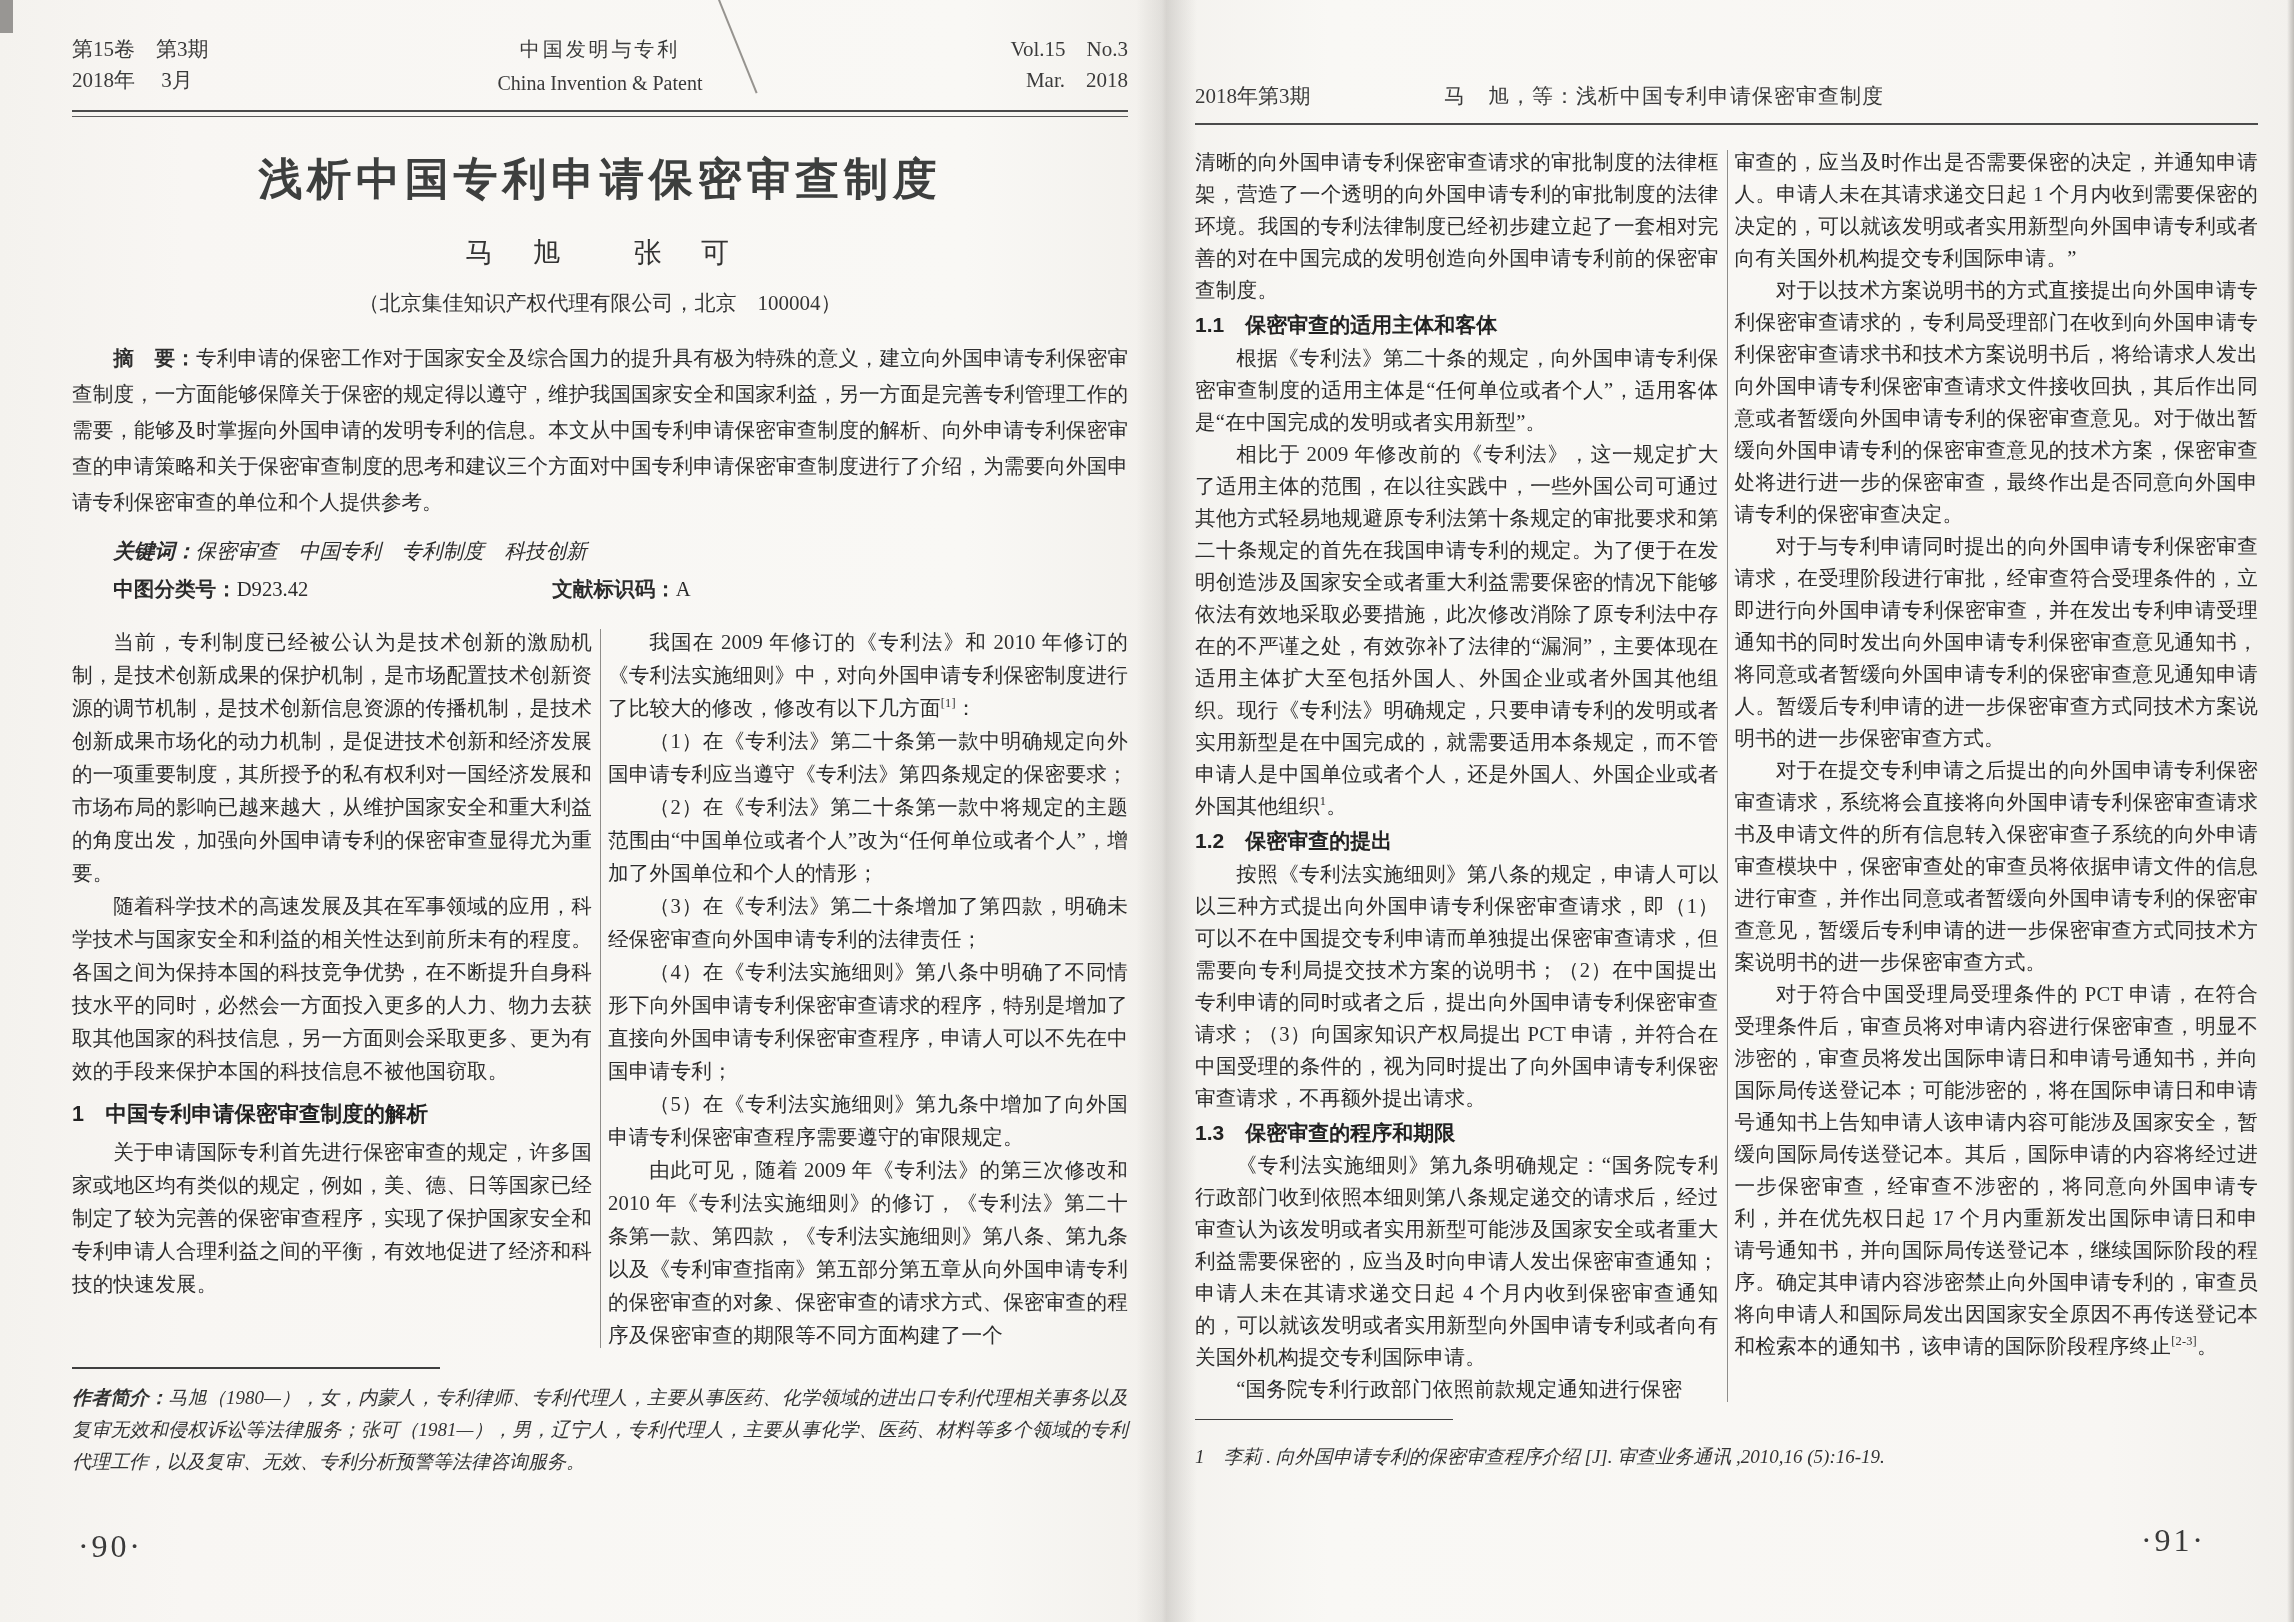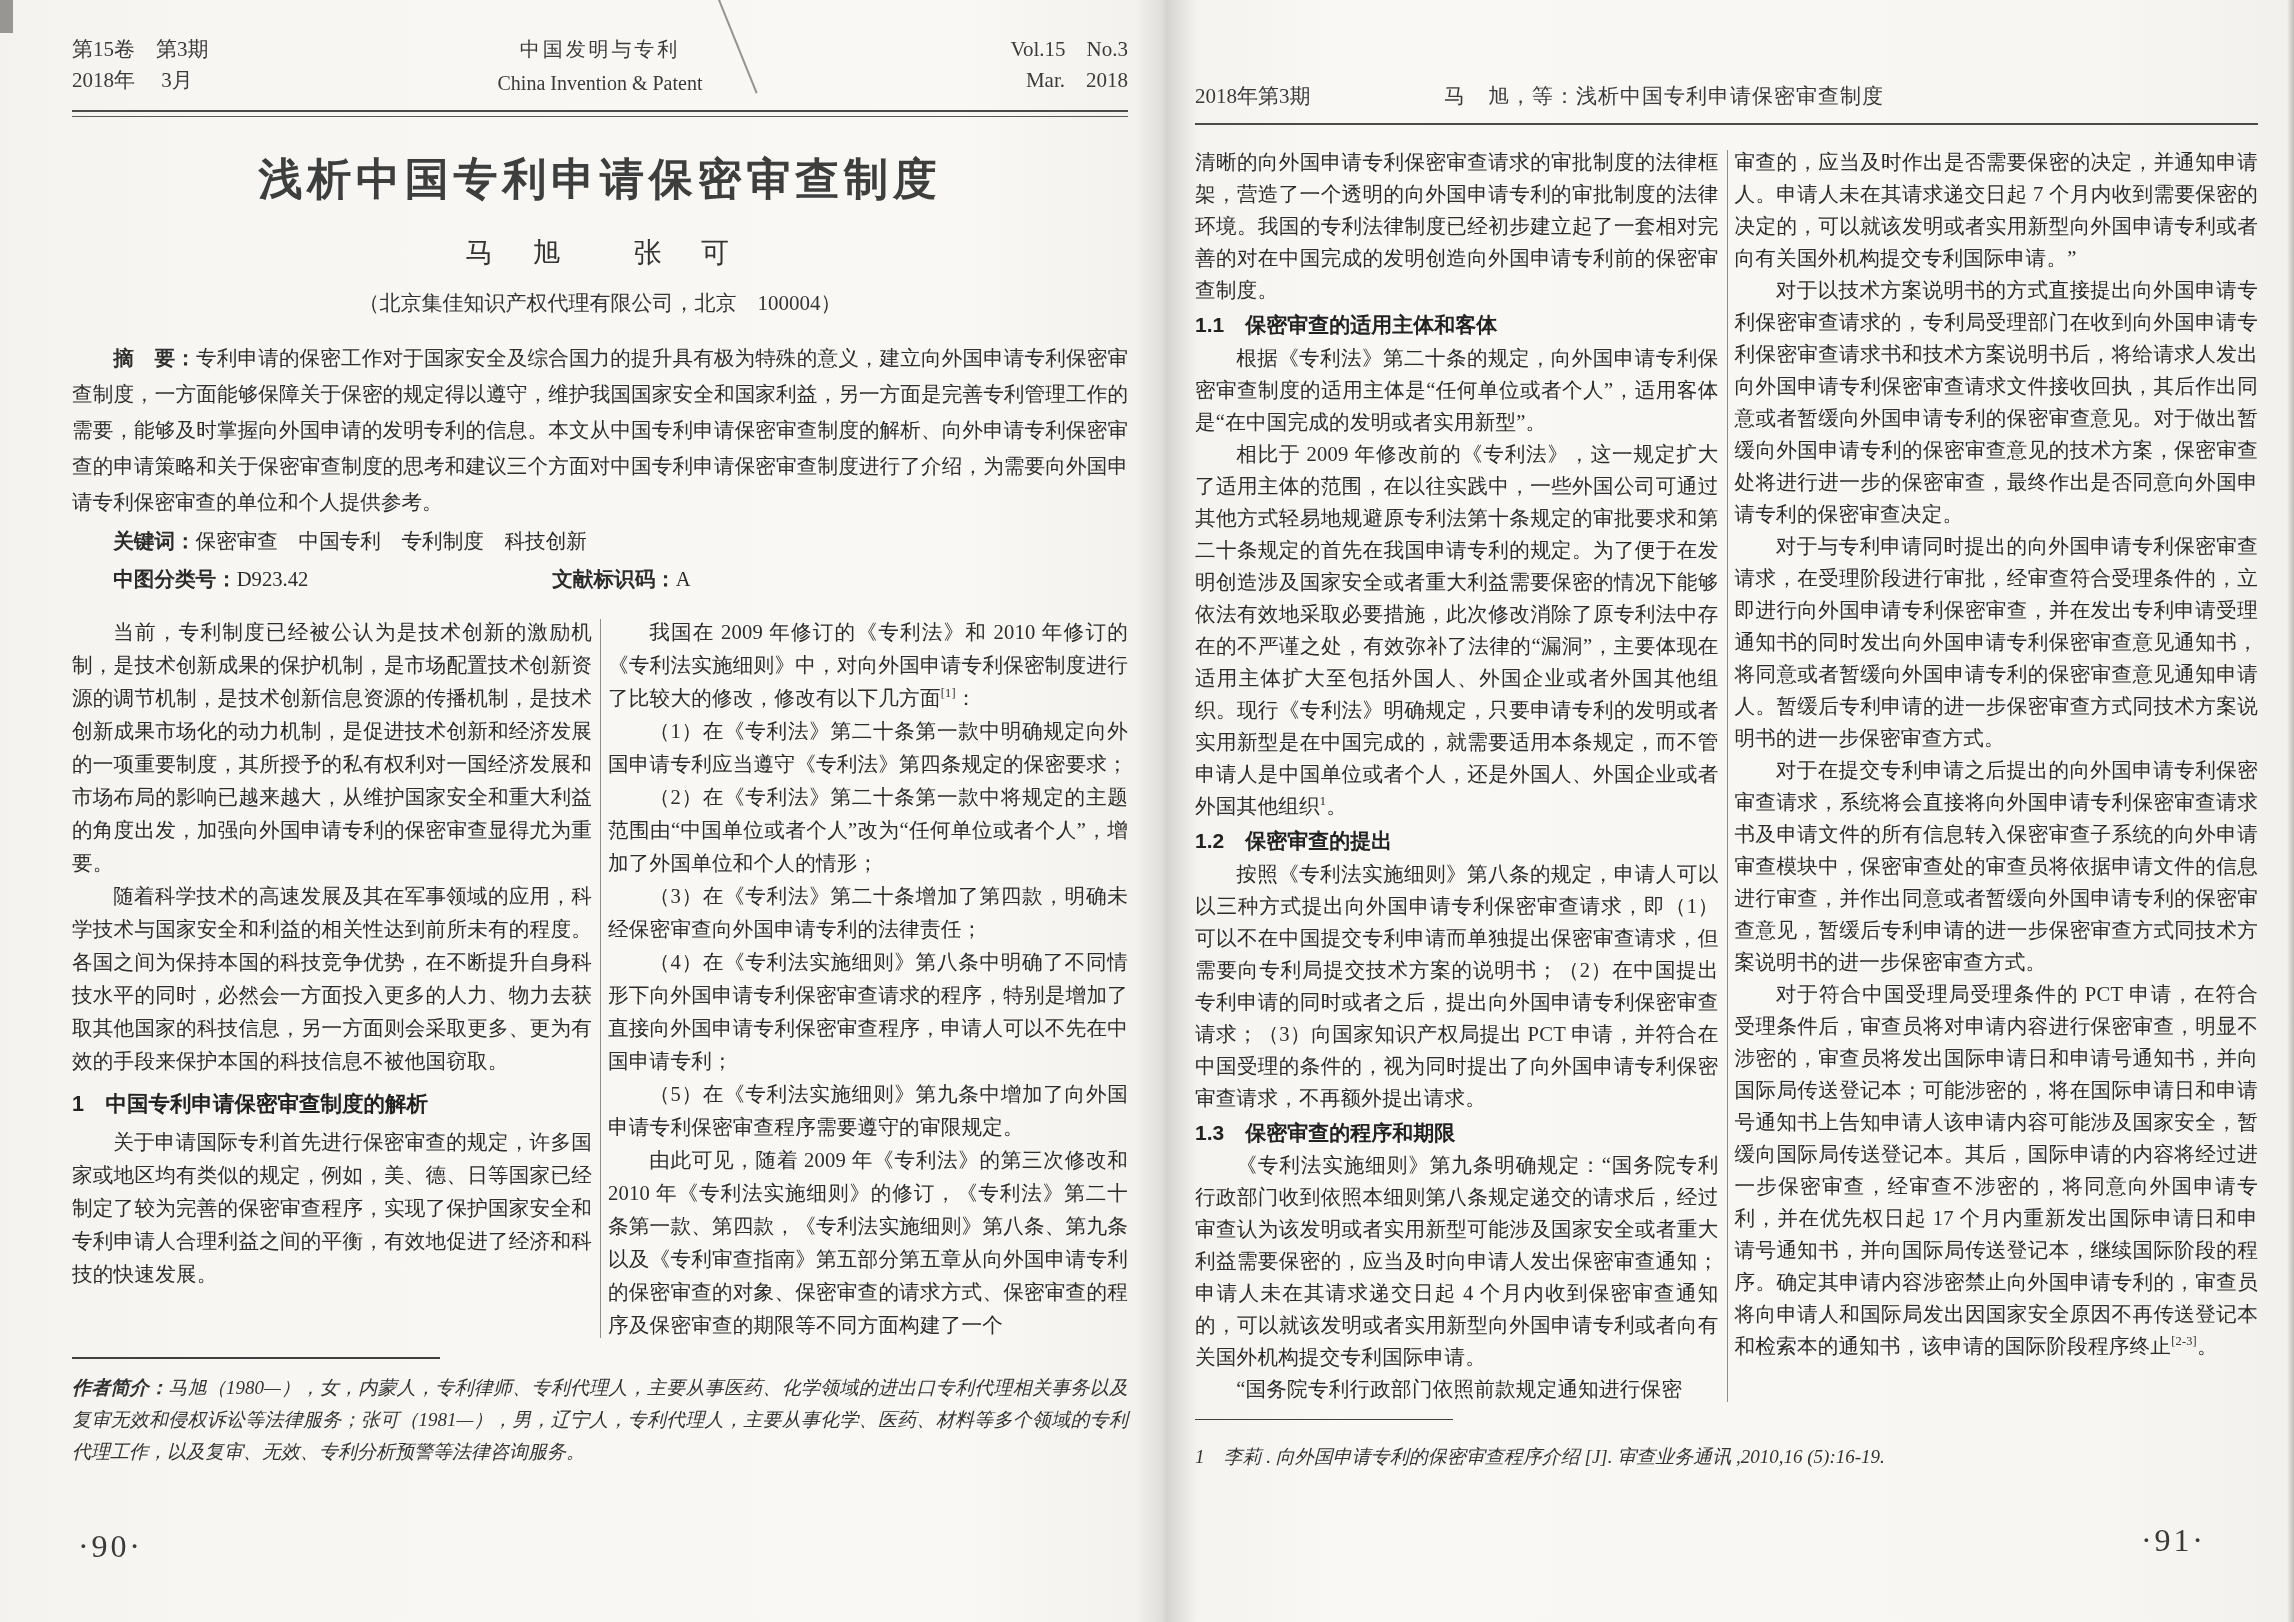--- a/index.html
+++ b/index.html
@@ -47,21 +47,21 @@
   .rule-double{margin-top:11.5px;height:3.8px;border-top:2.4px solid #4b4b4b;border-bottom:1.4px solid #5a5a5a;}
 
   .article-title{
     margin:32.5px 0 0 0;text-align:center;
     font-size:44px;font-weight:bold;letter-spacing:4.8px;color:#3d3f3e;
   }
   .authors{margin-top:25px;text-align:center;font-size:28px;letter-spacing:5.7px;color:#333;}
   .affiliation{margin-top:17px;text-align:center;font-size:21px;color:#333;}
 
   .abstract{margin:23px 0 0 0;font-size:20.6px;line-height:36px;text-align:justify;text-indent:2em;color:#2e2e2e;}
-  .keywords{margin:3px 0 0 0;font-size:20.6px;line-height:35px;text-indent:2em;}
+  .keywords{margin:13px 0 0 0;font-size:20.6px;line-height:35px;text-indent:2em;font-style:italic;}
   .clc{margin:1.9px 0 0 0;font-size:20.6px;line-height:35px;text-indent:2em;}
   .clc-gap{display:inline-block;width:244px;}
   .b{font-weight:bold;font-family:"Liberation Sans","DejaVu Sans",sans-serif;}
 
   
   .cols{display:flex;gap:16px;position:relative;margin-top:19px;}
   .cols::after{content:"";position:absolute;left:50%;top:3.8px;bottom:3.8px;width:1.4px;background:#8f8d8a;}
   .col{flex:1;min-width:0;}
   .body-p{margin:0;font-size:20.6px;line-height:33px;text-align:justify;text-indent:2em;color:#2c2c2c;letter-spacing:0.2px;}
   .cols-right .body-p{line-height:32px;}
@@ -164,21 +164,21 @@
         <h3 class="sub-h">1.1　保密审查的适用主体和客体</h3>
         <p class="body-p">根据《专利法》第二十条的规定，向外国申请专利保密审查制度的适用主体是“任何单位或者个人”，适用客体是“在中国完成的发明或者实用新型”。</p>
         <p class="body-p"><span>相比于 2009 年修改前的《专利法》，这一规定扩大了适用主体的范围，在以往实践中，一些外国公司可通过其他方式轻易地规避原专利法第十条规定的审批要求和第二十条规定的首先在我国申请专利的规定。为了便于在发明创造涉及国家安全或者重大利益需要保密的情况下能够依法有效地采取必要措施，此次修改消除了原专利法中存在的不严谨之处，有效弥补了法律的“漏洞”，主要体现在适用主体扩大至包括外国人、外国企业或者外国其他组织。现行《专利法》明确规定，只要申请专利的发明或者实用新型是在中国完成的，就需要适用本条规定，而不管申请人是中国单位或者个人，还是外国人、外国企业或者外国其他组织</span><sup>1</sup><span>。</span></p>
         <h3 class="sub-h">1.2　保密审查的提出</h3>
         <p class="body-p">按照《专利法实施细则》第八条的规定，申请人可以以三种方式提出向外国申请专利保密审查请求，即（1）可以不在中国提交专利申请而单独提出保密审查请求，但需要向专利局提交技术方案的说明书；（2）在中国提出专利申请的同时或者之后，提出向外国申请专利保密审查请求；（3）向国家知识产权局提出 PCT 申请，并符合在中国受理的条件的，视为同时提出了向外国申请专利保密审查请求，不再额外提出请求。</p>
         <h3 class="sub-h">1.3　保密审查的程序和期限</h3>
         <p class="body-p">《专利法实施细则》第九条明确规定：“国务院专利行政部门收到依照本细则第八条规定递交的请求后，经过审查认为该发明或者实用新型可能涉及国家安全或者重大利益需要保密的，应当及时向申请人发出保密审查通知；申请人未在其请求递交日起 4 个月内收到保密审查通知的，可以就该发明或者实用新型向外国申请专利或者向有关国外机构提交专利国际申请。</p>
         <p class="body-p">“国务院专利行政部门依照前款规定通知进行保密</p>
       </div>
       <div class="col">
-        <p class="body-p noindent">审查的，应当及时作出是否需要保密的决定，并通知申请人。申请人未在其请求递交日起 7 个月内收到需要保密的决定的，可以就该发明或者实用新型向外国申请专利或者向有关国外机构提交专利国际申请。”</p>
+        <p class="body-p noindent">审查的，应当及时作出是否需要保密的决定，并通知申请人。申请人未在其请求递交日起 1 个月内收到需要保密的决定的，可以就该发明或者实用新型向外国申请专利或者向有关国外机构提交专利国际申请。”</p>
         <p class="body-p">对于以技术方案说明书的方式直接提出向外国申请专利保密审查请求的，专利局受理部门在收到向外国申请专利保密审查请求书和技术方案说明书后，将给请求人发出向外国申请专利保密审查请求文件接收回执，其后作出同意或者暂缓向外国申请专利的保密审查意见。对于做出暂缓向外国申请专利的保密审查意见的技术方案，保密审查处将进行进一步的保密审查，最终作出是否同意向外国申请专利的保密审查决定。</p>
         <p class="body-p">对于与专利申请同时提出的向外国申请专利保密审查请求，在受理阶段进行审批，经审查符合受理条件的，立即进行向外国申请专利保密审查，并在发出专利申请受理通知书的同时发出向外国申请专利保密审查意见通知书，将同意或者暂缓向外国申请专利的保密审查意见通知申请人。暂缓后专利申请的进一步保密审查方式同技术方案说明书的进一步保密审查方式。</p>
         <p class="body-p">对于在提交专利申请之后提出的向外国申请专利保密审查请求，系统将会直接将向外国申请专利保密审查请求书及申请文件的所有信息转入保密审查子系统的向外申请审查模块中，保密审查处的审查员将依据申请文件的信息进行审查，并作出同意或者暂缓向外国申请专利的保密审查意见，暂缓后专利申请的进一步保密审查方式同技术方案说明书的进一步保密审查方式。</p>
         <p class="body-p"><span>对于符合中国受理局受理条件的 PCT 申请，在符合受理条件后，审查员将对申请内容进行保密审查，明显不涉密的，审查员将发出国际申请日和申请号通知书，并向国际局传送登记本；可能涉密的，将在国际申请日和申请号通知书上告知申请人该申请内容可能涉及国家安全，暂缓向国际局传送登记本。其后，国际申请的内容将经过进一步保密审查，经审查不涉密的，将同意向外国申请专利，并在优先权日起 17 个月内重新发出国际申请日和申请号通知书，并向国际局传送登记本，继续国际阶段的程序。确定其申请内容涉密禁止向外国申请专利的，审查员将向申请人和国际局发出因国家安全原因不再传送登记本和检索本的通知书，该申请的国际阶段程序终止</span><sup>[2-3]</sup><span>。</span></p>
       </div>
     </div>
 
     <div class="fn-rule fn-rule-right"></div>
     <p class="footnote fn-right">1　李莉 . 向外国申请专利的保密审查程序介绍 [J]. 审查业务通讯 ,2010,16 (5):16-19.</p>
   </div>

